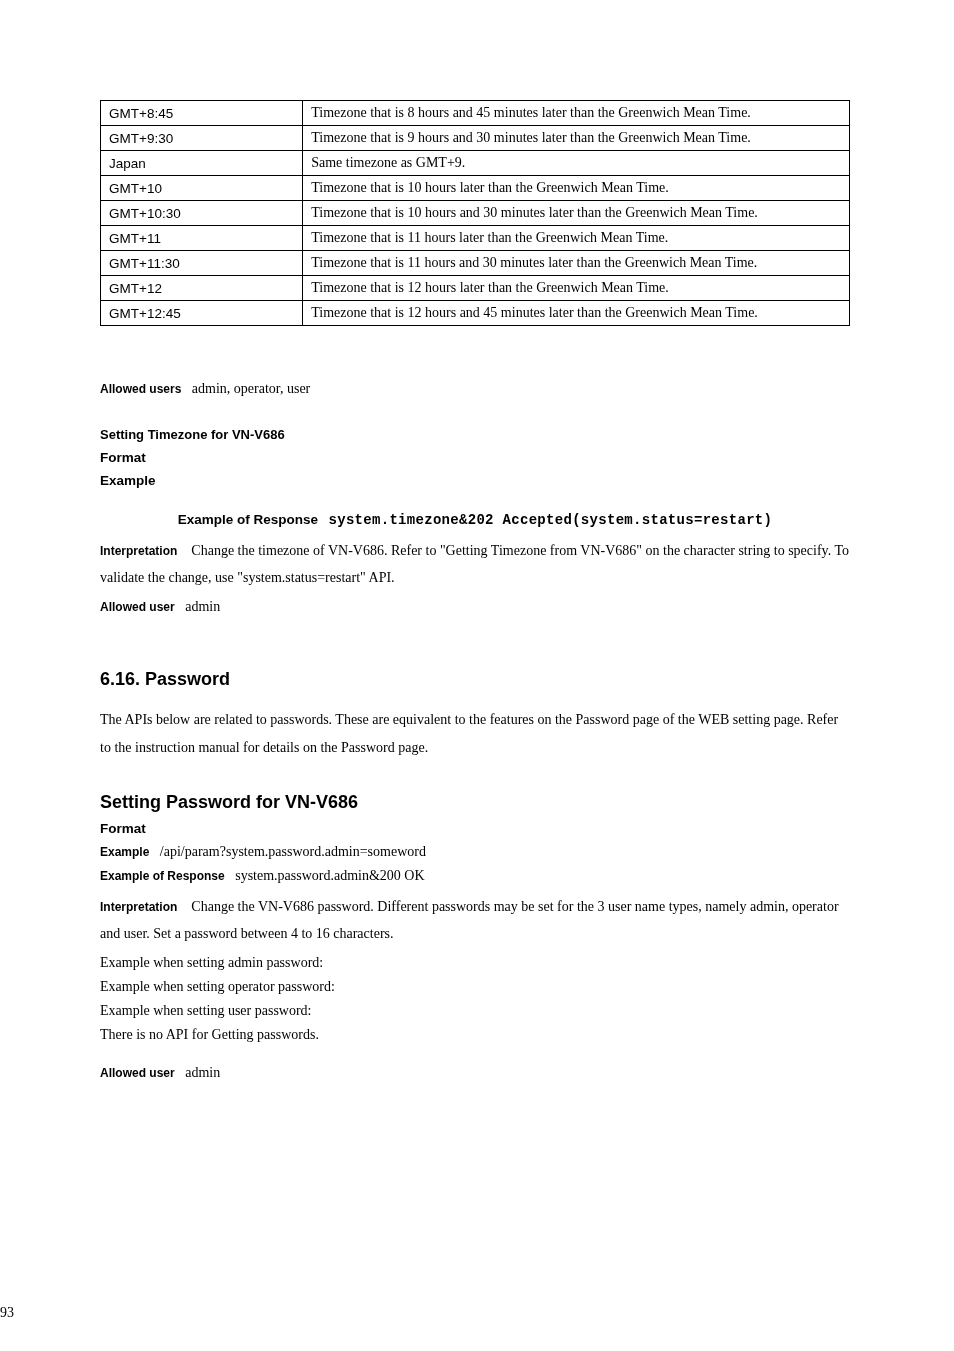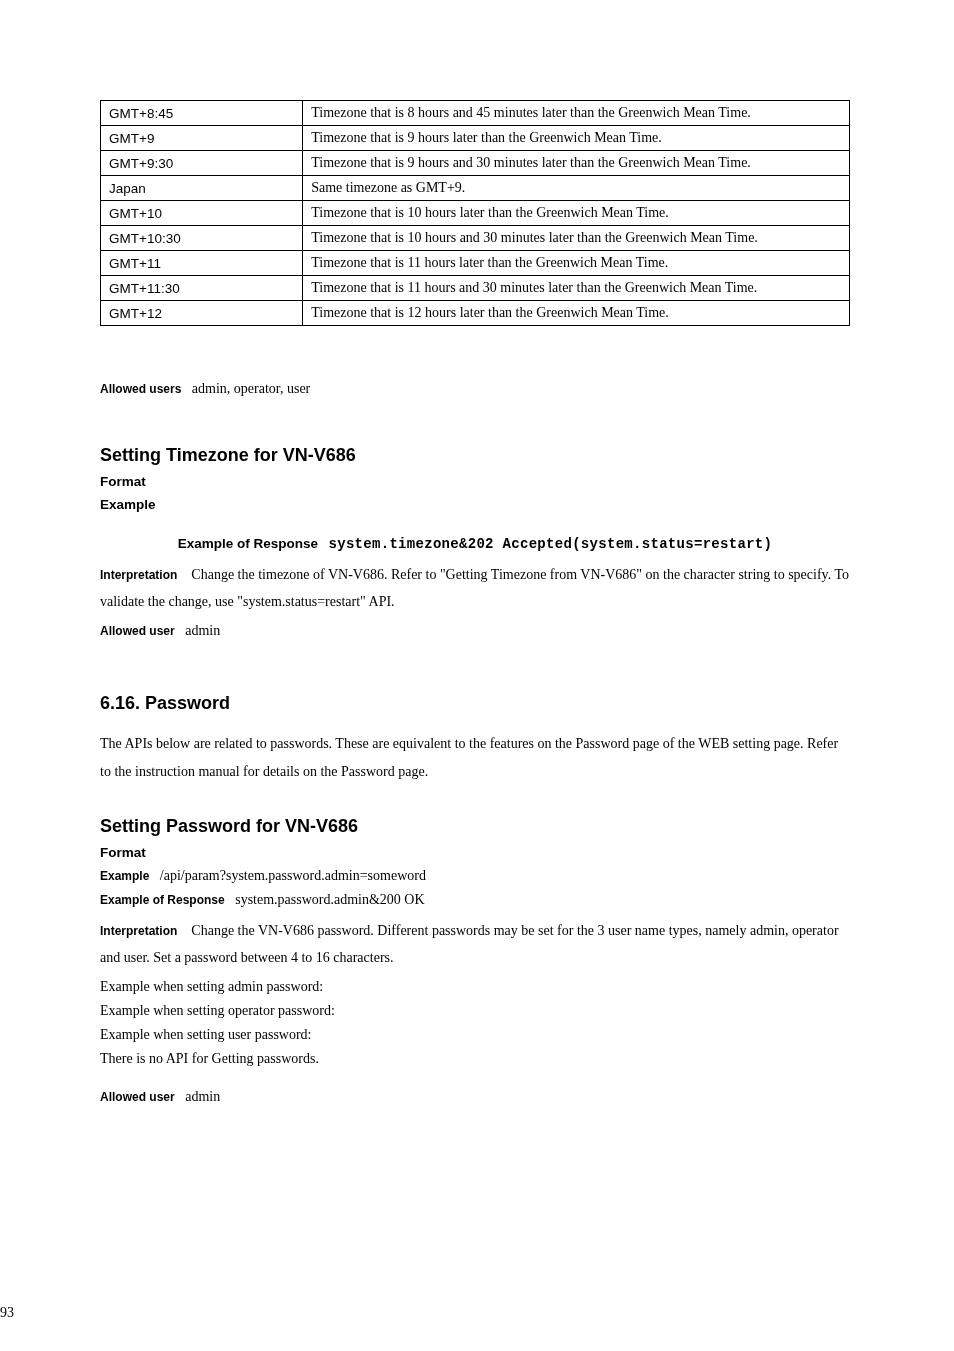--- a/index.html
+++ b/index.html
@@ -40,22 +40,22 @@
       font-size: 14px;
     }
     .label-bold {
       font-family: Arial, Helvetica, sans-serif;
       font-weight: bold;
       font-size: 12px;
     }
     .h2 {
       font-family: Arial, Helvetica, sans-serif;
       font-weight: bold;
-      font-size: 18px;
-      margin-top: 48px;
+      font-size: 13px;
+      margin-top: 30px;
       margin-bottom: 6px;
     }
     .format-label, .example-label {
       font-family: Arial, Helvetica, sans-serif;
       font-weight: bold;
       font-size: 13.5px;
       margin-top: 8px;
     }
     .example-response {
       margin-top: 24px;
@@ -124,24 +124,20 @@
 
 <div class="page">
 
   <table class="tz-table">
     <tbody>
       <tr>
         <td class="col1">GMT+8:45</td>
         <td class="col2">Timezone that is 8 hours and 45 minutes later than the Greenwich Mean Time.</td>
       </tr>
       <tr>
-        <td class="col1">GMT+9</td>
-        <td class="col2">Timezone that is 9 hours later than the Greenwich Mean Time.</td>
-      </tr>
-      <tr>
         <td class="col1">GMT+9:30</td>
         <td class="col2">Timezone that is 9 hours and 30 minutes later than the Greenwich Mean Time.</td>
       </tr>
       <tr>
         <td class="col1">Japan</td>
         <td class="col2">Same timezone as GMT+9.</td>
       </tr>
       <tr>
         <td class="col1">GMT+10</td>
         <td class="col2">Timezone that is 10 hours later than the Greenwich Mean Time.</td>
@@ -154,20 +150,24 @@
         <td class="col1">GMT+11</td>
         <td class="col2">Timezone that is 11 hours later than the Greenwich Mean Time.</td>
       </tr>
       <tr>
         <td class="col1">GMT+11:30</td>
         <td class="col2">Timezone that is 11 hours and 30 minutes later than the Greenwich Mean Time.</td>
       </tr>
       <tr>
         <td class="col1">GMT+12</td>
         <td class="col2">Timezone that is 12 hours later than the Greenwich Mean Time.</td>
+      </tr>
+      <tr>
+        <td class="col1">GMT+12:45</td>
+        <td class="col2">Timezone that is 12 hours and 45 minutes later than the Greenwich Mean Time.</td>
       </tr>
     </tbody>
   </table>
 
   <div class="para-allowed-users">
     <span class="label-bold">Allowed users</span>
     <span class="serif">&nbsp;&nbsp;</span><span class="serif">admin, operator, user</span>
   </div>
 
   <div class="h2">Setting Timezone for VN-V686</div>

